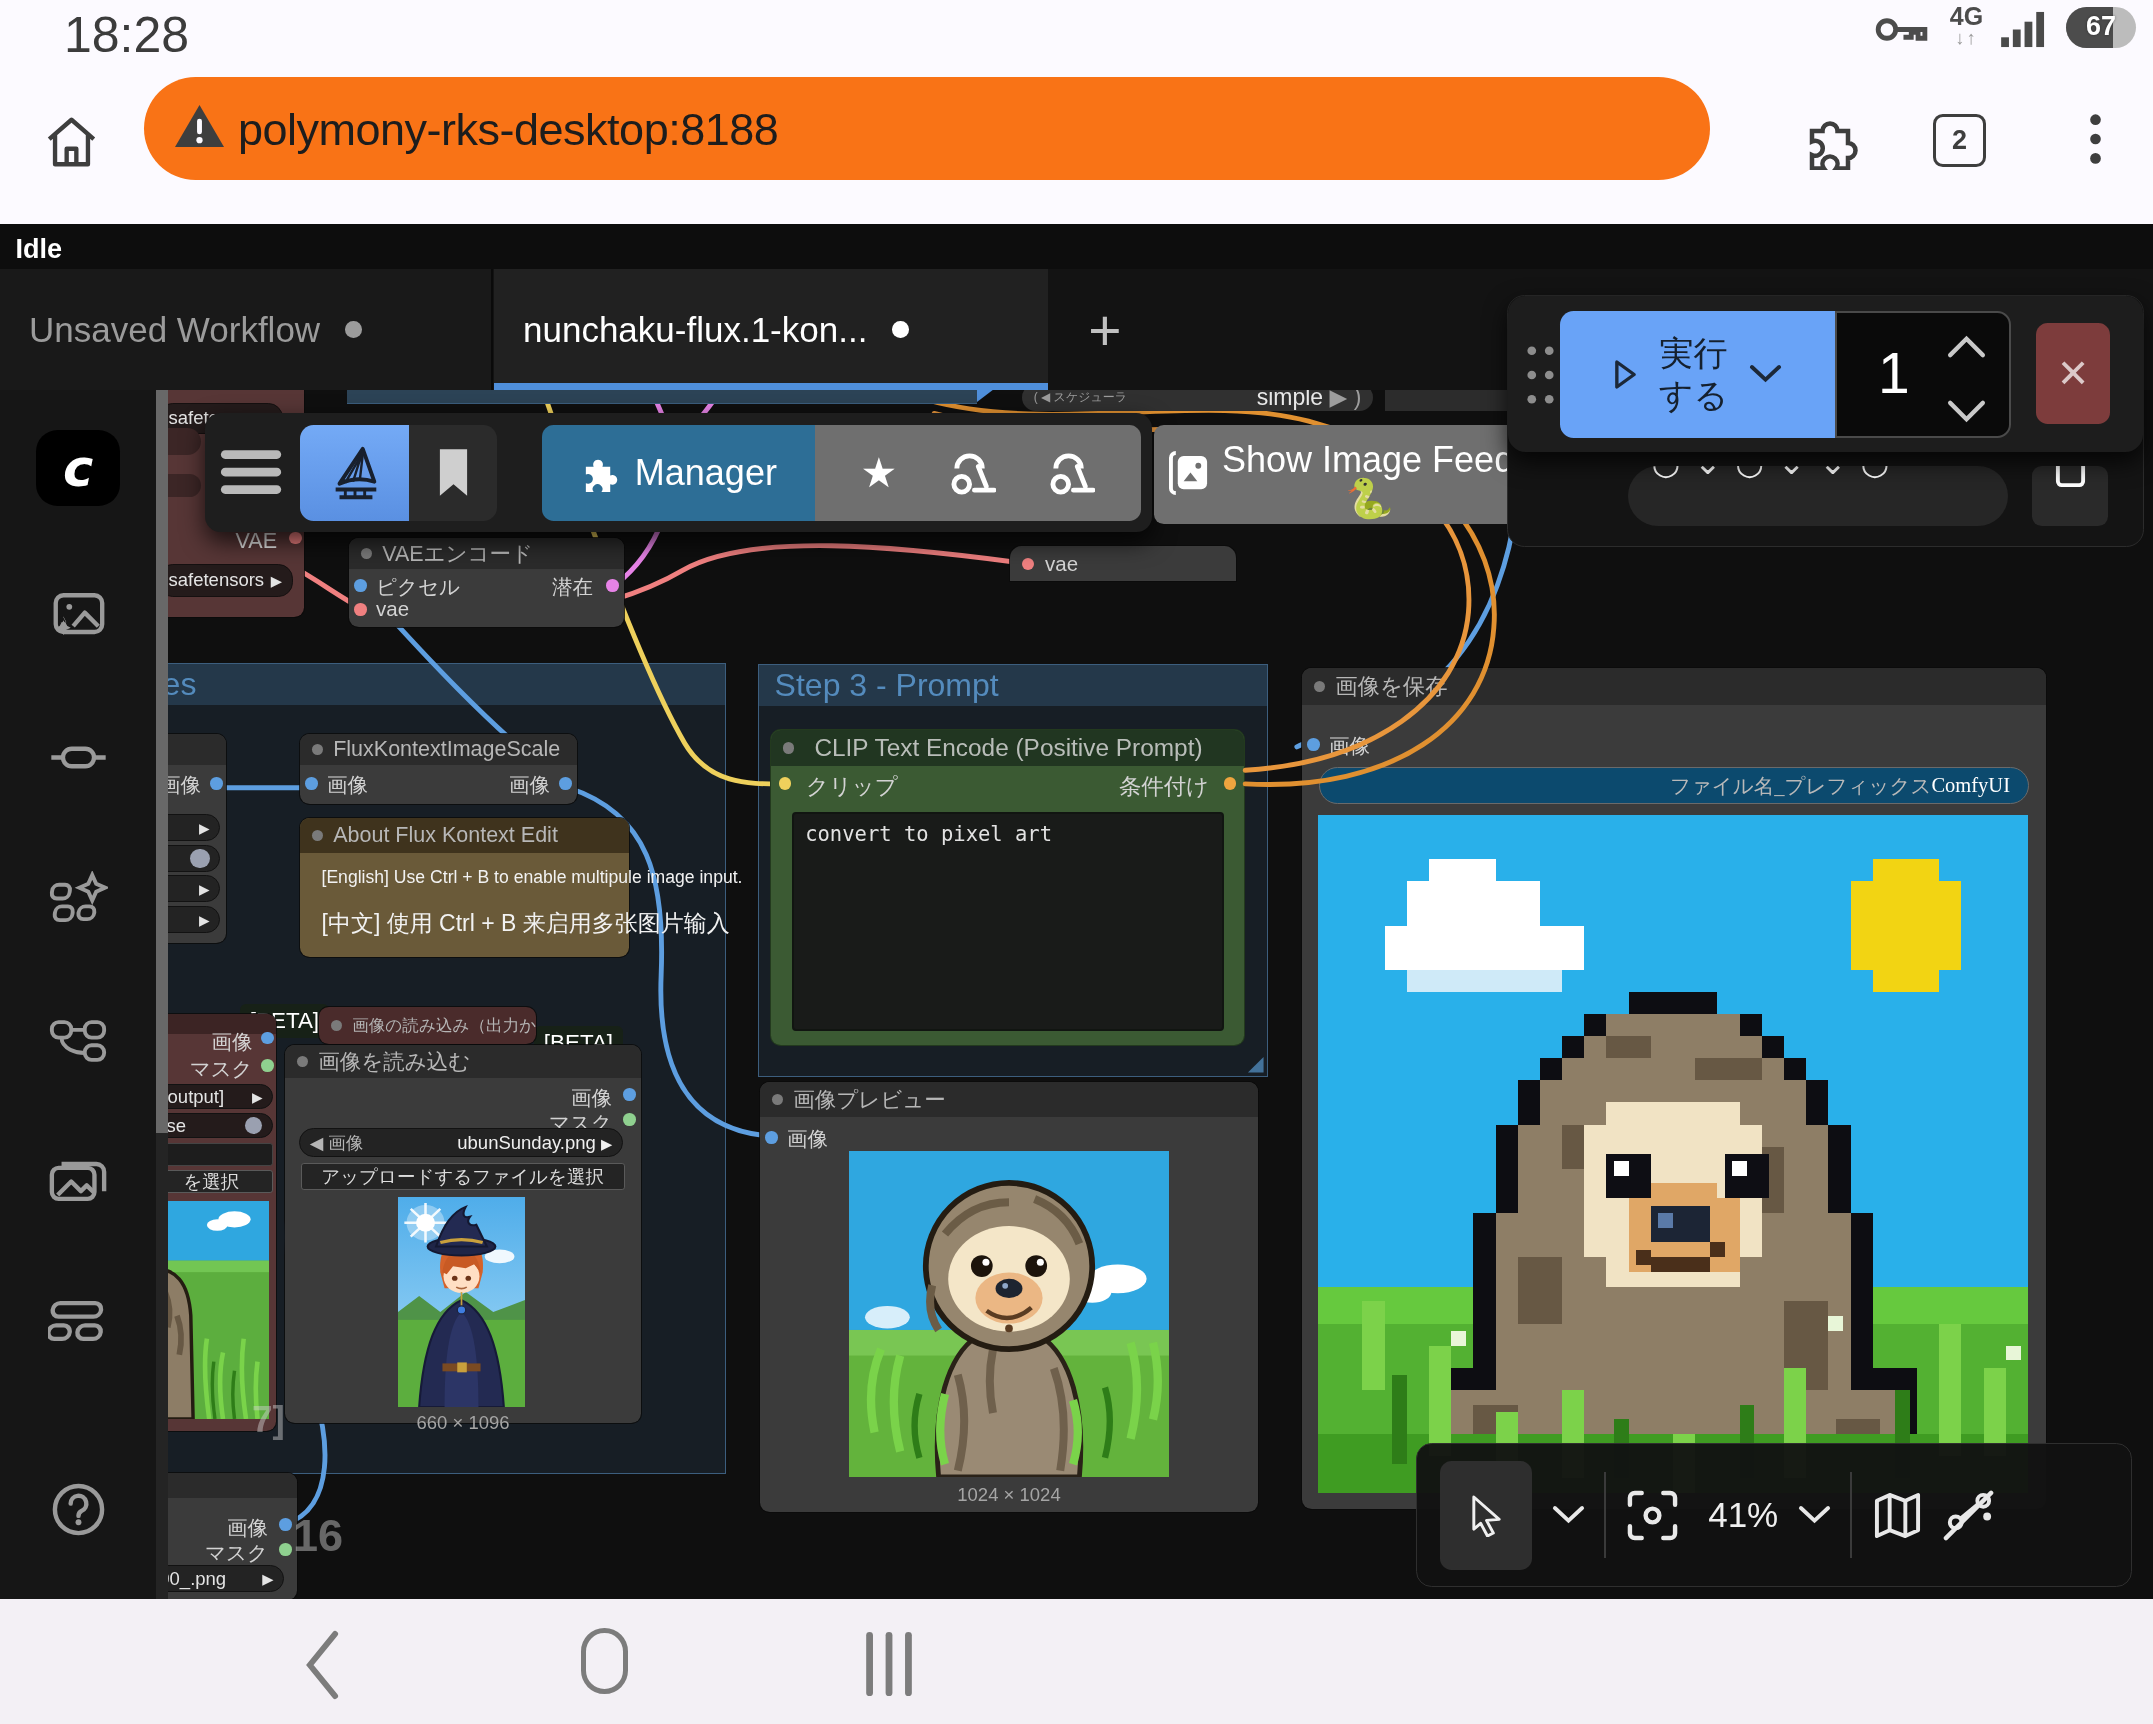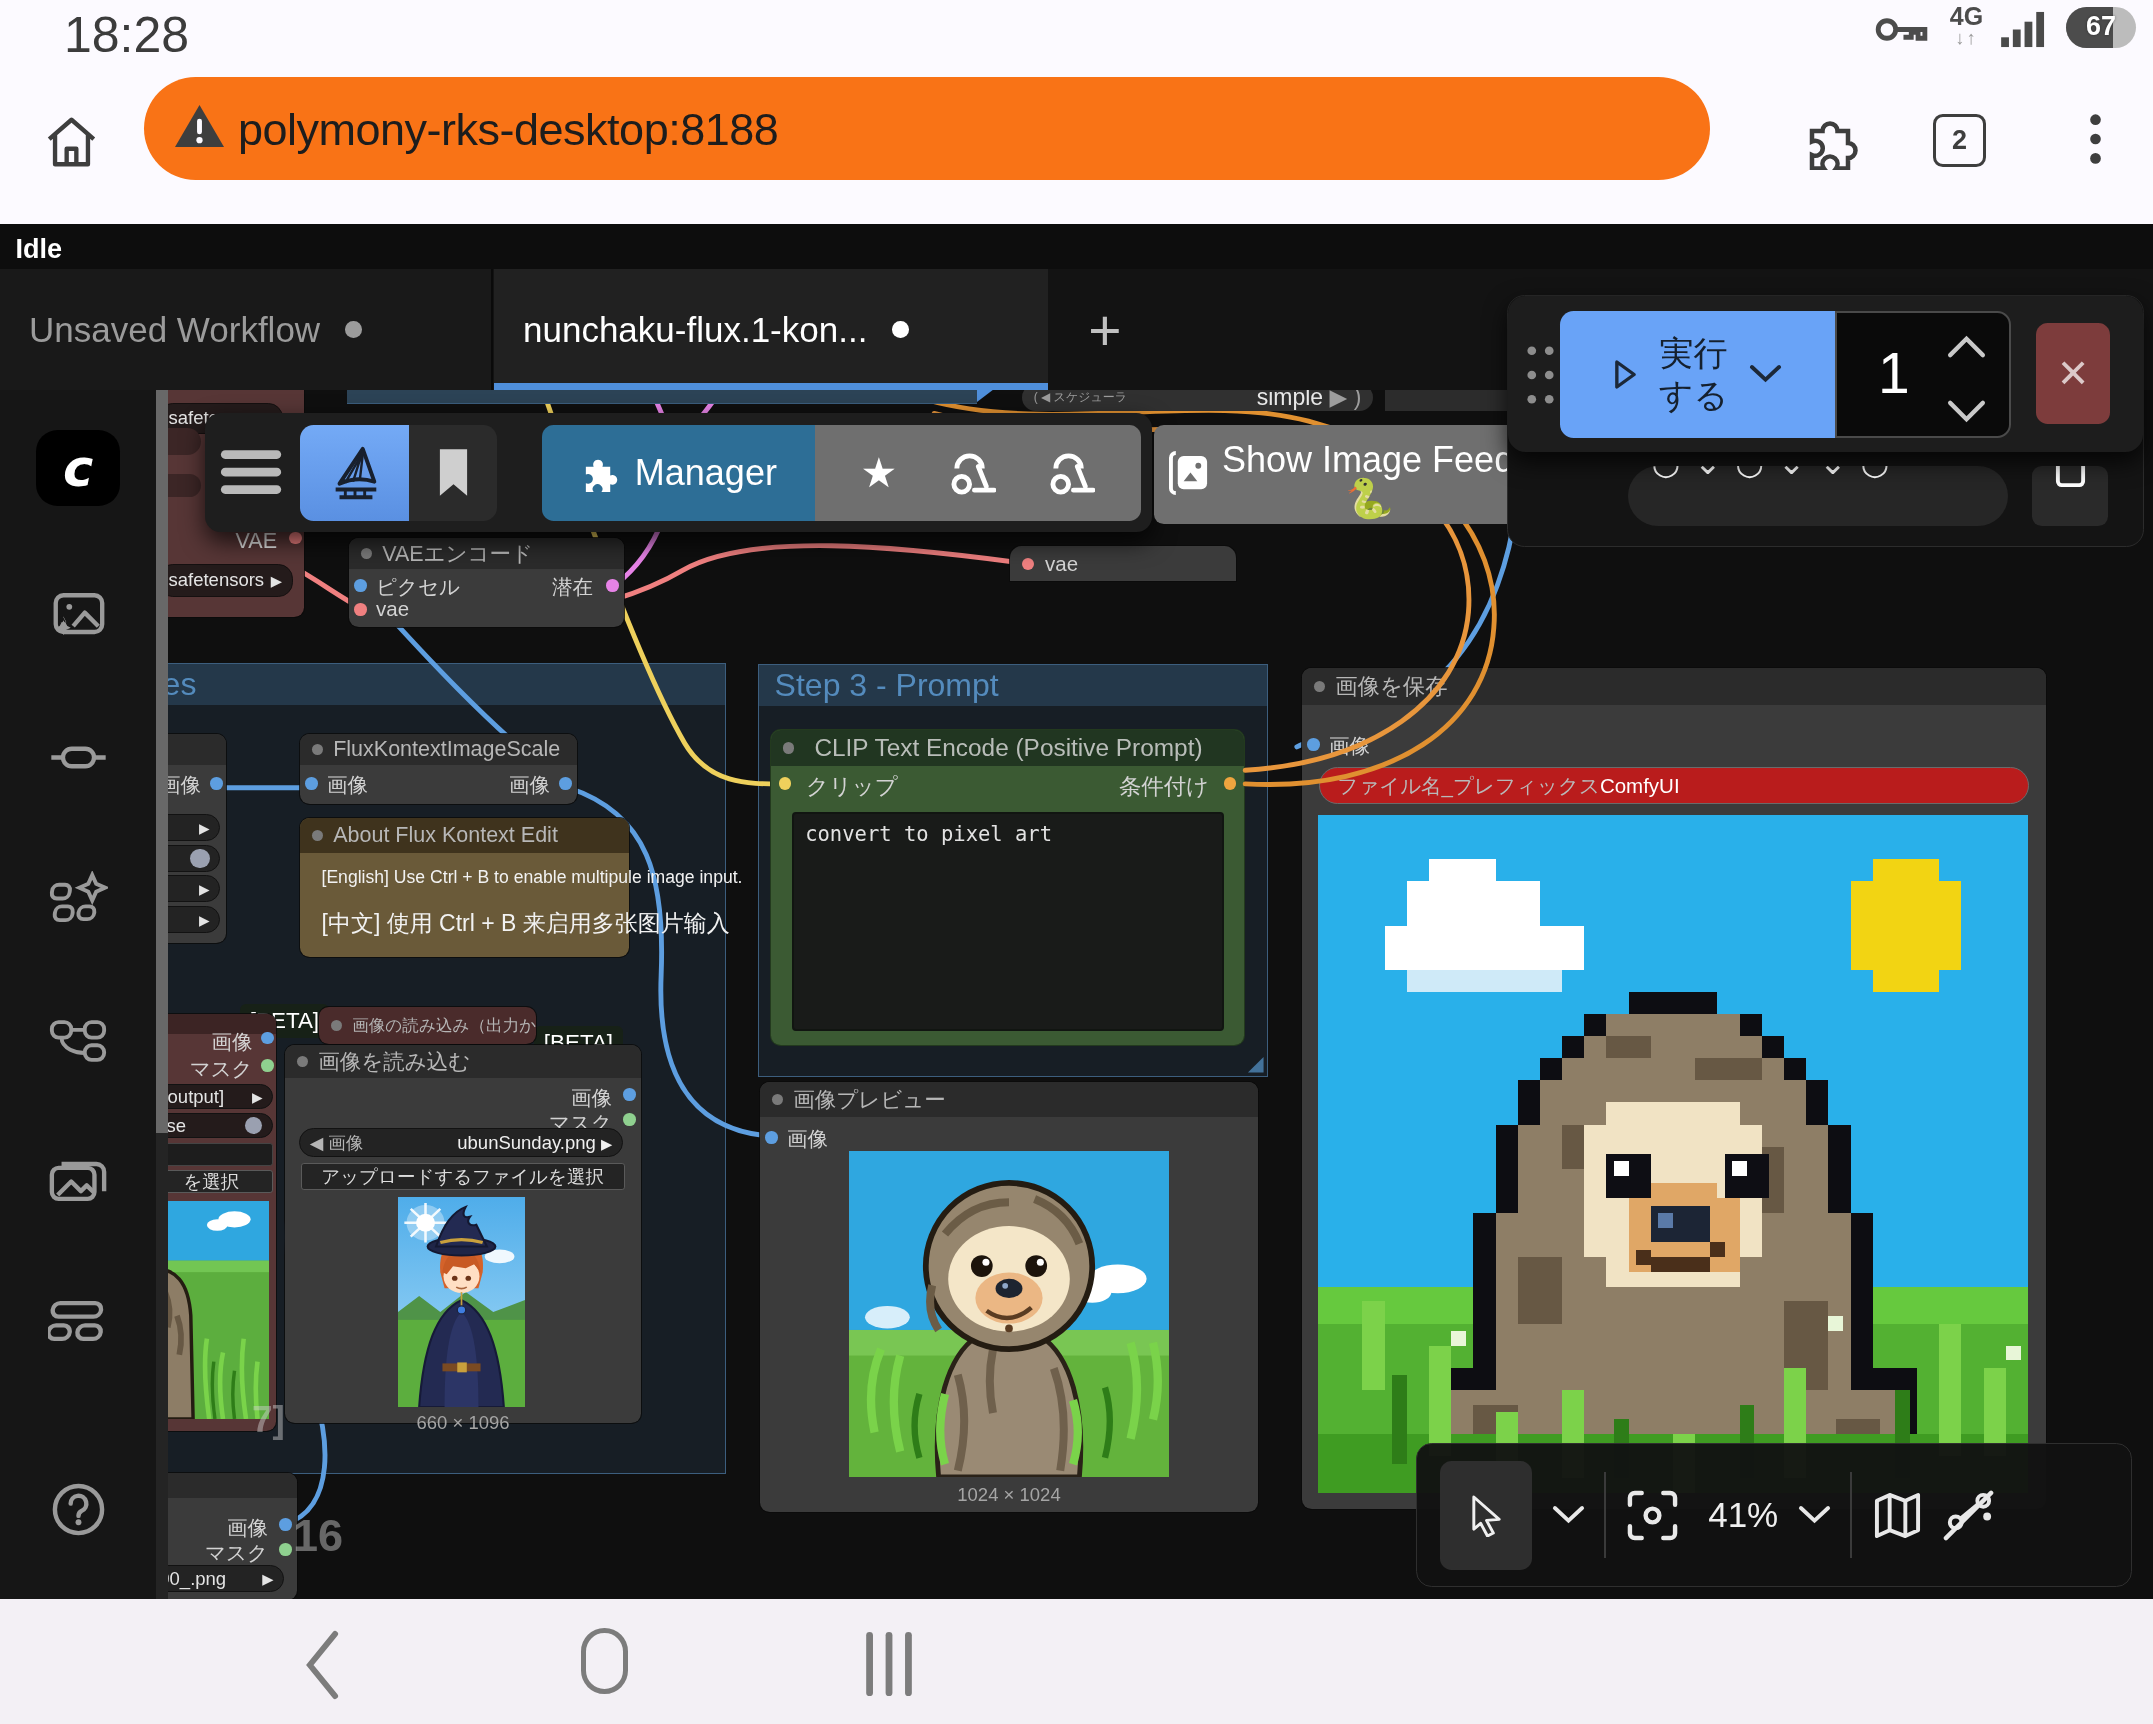--- a/index.html
+++ b/index.html
@@ -355,22 +355,22 @@
         <div class="cap" style="left:0;top:402px;width:498px;">1024 × 1024</div>
       </div>
 
       <div class="node" style="left:1302px;top:278px;width:744px;height:841px;">
         <div class="nh" style="height:37px;font-size:22.4px;">
             <span class="hd"></span>
           <span>画像を保存</span>
           </div>
         <div class="dot" style="left:4.9px;top:70px;background:#5d9ee0;"></div>
         <div class="plabel" style="left:27px;top:64px;">画像</div>
-        <div class="abs" style="left:16.6px;top:99px;width:710px;height:37px;border:1.5px solid #6a6a6a;border-radius:18.5px;background:#b91c1c;
-                    display:flex;align-items:center;justify-content:flex-start;padding:0 17.6px;box-sizing:border-box;">
+        <div class="abs" style="left:16.6px;top:99px;width:710px;height:37px;border:1.5px solid #6a6a6a;border-radius:18.5px;background:#0c4a6e;
+                    display:flex;align-items:center;justify-content:flex-end;padding:0 17.6px;box-sizing:border-box;font-family:Liberation Serif, serif;">
           <span style="color:#b9b9b9;font-size:20.5px;">ファイル名_プレフィックス</span>
           <span style="color:#fff;font-size:20.5px;">ComfyUI</span>
         </div>
         <svg class="abs" style="left:15.6px;top:147px;" width="710" height="678" viewBox="0 0 96 92" preserveAspectRatio="none" shape-rendering="crispEdges">
           <rect width="96" height="92" fill="#29b0ea"></rect>
           <rect x="12" y="9" width="18" height="6" fill="#fff"></rect>
             <rect x="9" y="15" width="27" height="6" fill="#fff"></rect>
           <rect x="15" y="6" width="9" height="3" fill="#fff"></rect>
             <rect x="12" y="21" width="21" height="3" fill="#cfeaf8"></rect>
           <rect x="72" y="9" width="15" height="12" fill="#f2d413"></rect>

